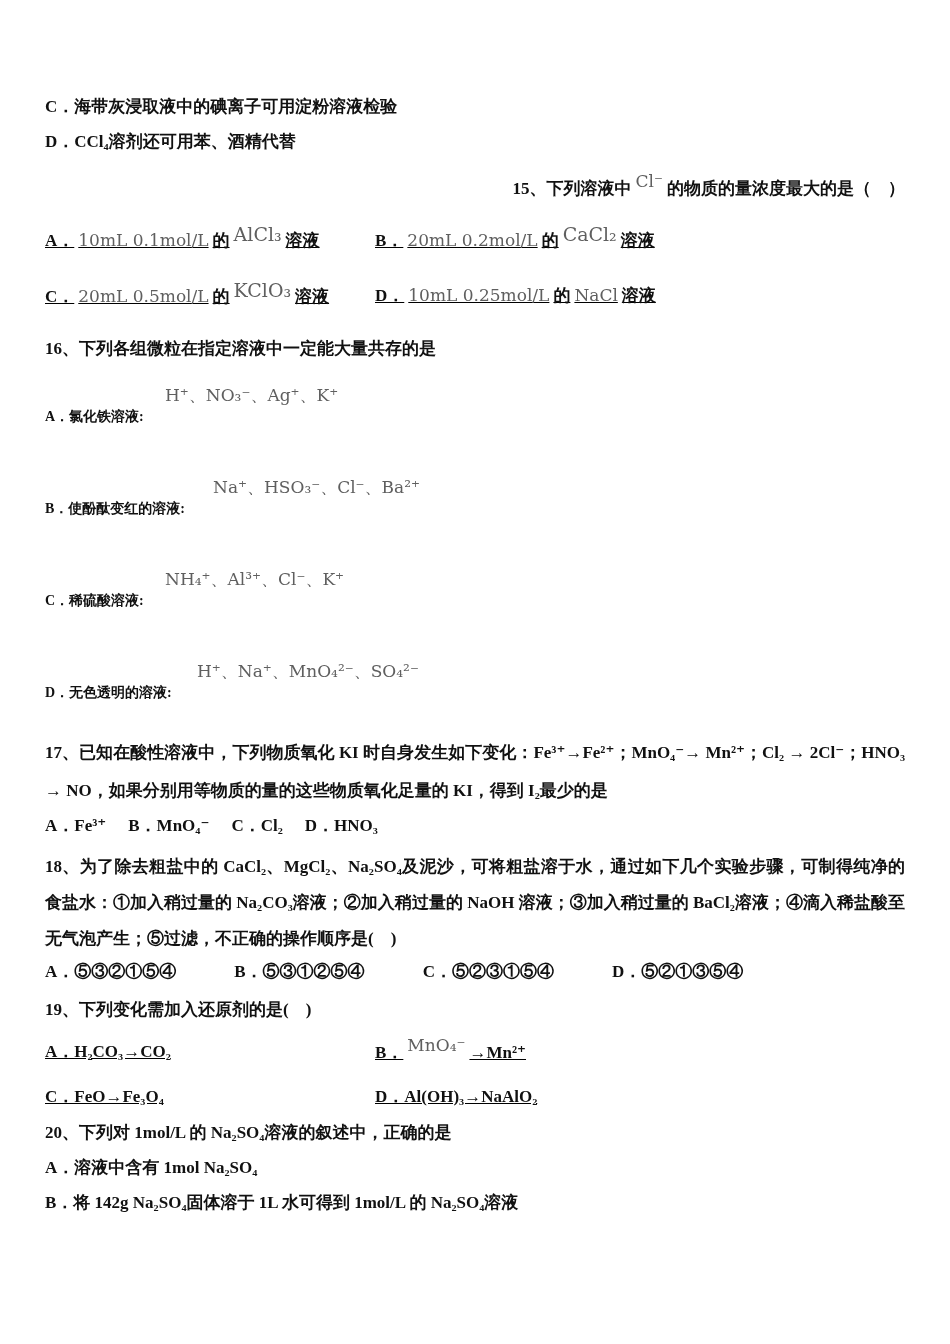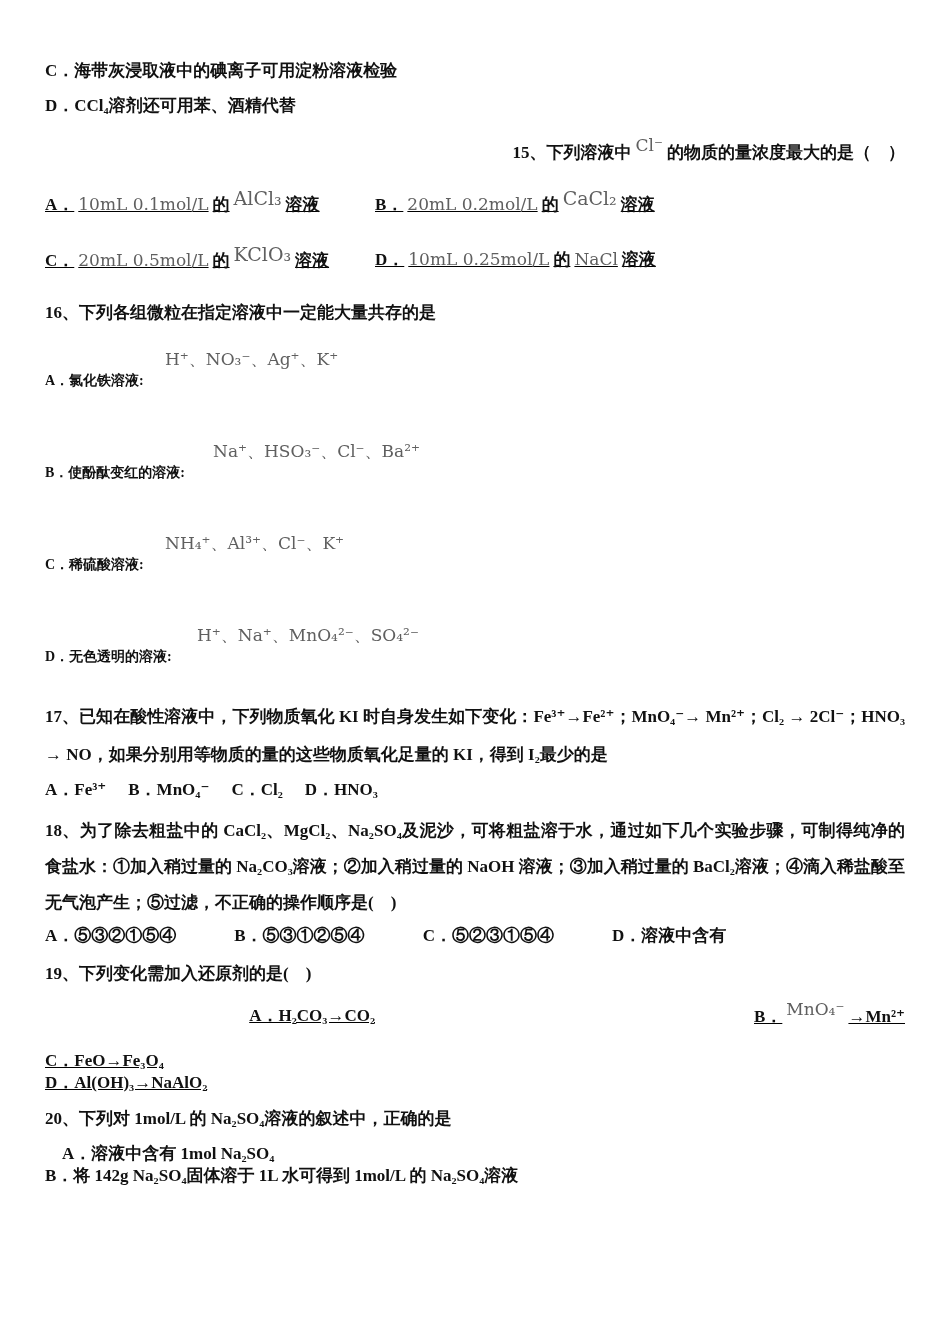--- a/index.html
+++ b/index.html
@@ -1,21 +1,21 @@
 <!DOCTYPE html>
 <html><head>
 <meta charset="utf-8">
 <style>
   * { margin:0; padding:0; box-sizing:border-box; }
   html,body { background:#ffffff; }
   .page {
     position:relative;
     width:950px; height:1344px;
     background:#ffffff;
-    padding:60px 45px 0 45px;
+    padding:96px 45px 0 45px;
     font-family:"Liberation Serif","DejaVu Serif",serif;
     color:#000;
     overflow:hidden;
   }
   .line { font-size:17px; line-height:22px; }
   .t { font-weight:700; color:#111; }
   .f {
     color:#5f5f5f;
     font-family:"DejaVu Serif",serif;
     font-weight:400;
@@ -56,25 +56,25 @@
     font-size:17px;
     font-weight:700;
     color:#111;
     text-align:justify;
   }
   .q17-para { margin-top:30px; line-height:38px; }
   .q17-opts { margin-top:5px; display:flex; gap:22px; }
   .q18-para { margin-top:12px; line-height:36px; }
   .q18-opts { margin-top:4px; display:flex; gap:58px; }
   .q19-stem { margin-top:16px; }
-  .q19-row1 { margin-top:20px;text-align:right; }
-  .q19-row2 { margin-top:22px;flex-direction:column; }
+  .q19-row1 { margin-top:20px; }
+  .q19-row2 { margin-top:22px; }
   .q20-stem { margin-top:14px; }
-  .q20-a { margin-top:13px;margin-left:17px; }
-  .q20-b { }
+  .q20-a { margin-top:13px; }
+  .q20-b { margin-top:13px; }
 </style>
 </head>
 <body>
 
 <div class="page">
 
   <div class="line l-c t">C．海带灰浸取液中的碘离子可用淀粉溶液检验</div>
   <div class="line l-d t">D．CCl₄溶剂还可用苯、酒精代替</div>
 
   <div class="line q15-stem"><span class="t">15、下列溶液中</span><span class="f raised-sm">Cl⁻</span><span class="t">的物质的量浓度最大的是（　）</span></div>
@@ -117,21 +117,21 @@
     <span class="t">B．MnO₄⁻</span>
     <span class="t">C．Cl₂</span>
     <span class="t">D．HNO₃</span>
   </div>
 
   <div class="para q18-para">18、为了除去粗盐中的 CaCl₂、MgCl₂、Na₂SO₄及泥沙，可将粗盐溶于水，通过如下几个实验步骤，可制得纯净的食盐水：①加入稍过量的 Na₂CO₃溶液；②加入稍过量的 NaOH 溶液；③加入稍过量的 BaCl₂溶液；④滴入稀盐酸至无气泡产生；⑤过滤，不正确的操作顺序是(　)</div>
   <div class="q18-opts line">
     <span class="t">A．⑤③②①⑤④</span>
     <span class="t">B．⑤③①②⑤④</span>
     <span class="t">C．⑤②③①⑤④</span>
-    <span class="t">D．溶液中含有</span>
+    <span class="t">D．⑤②①③⑤④</span>
   </div>
 
   <div class="line q19-stem t">19、下列变化需加入还原剂的是(　)</div>
   <div class="row q19-row1">
     <div class="cell-l line t">A．H₂CO₃→CO₂</div>
     <div class="cell-r line"><span class="t">B．</span><span class="f raised-sm">MnO₄⁻</span><span class="t">→Mn²⁺</span></div>
   </div>
   <div class="row q19-row2">
     <div class="cell-l line t">C．FeO→Fe₃O₄</div>
     <div class="cell-r line t">D．Al(OH)₃→NaAlO₂</div>

